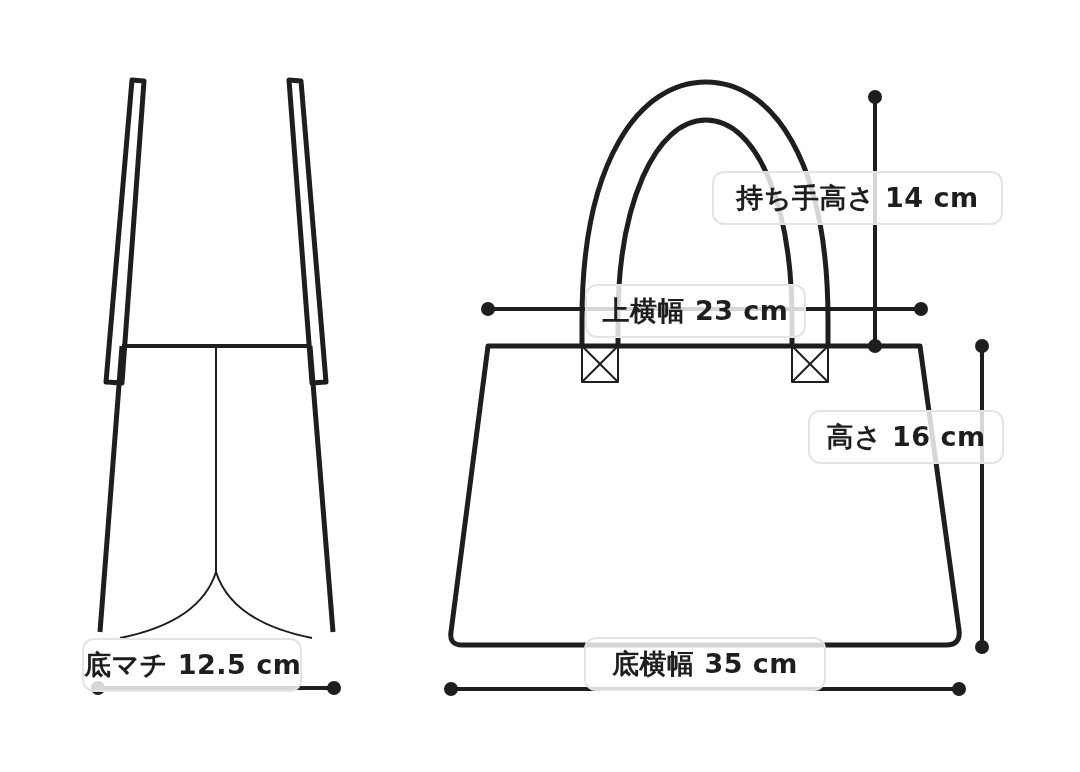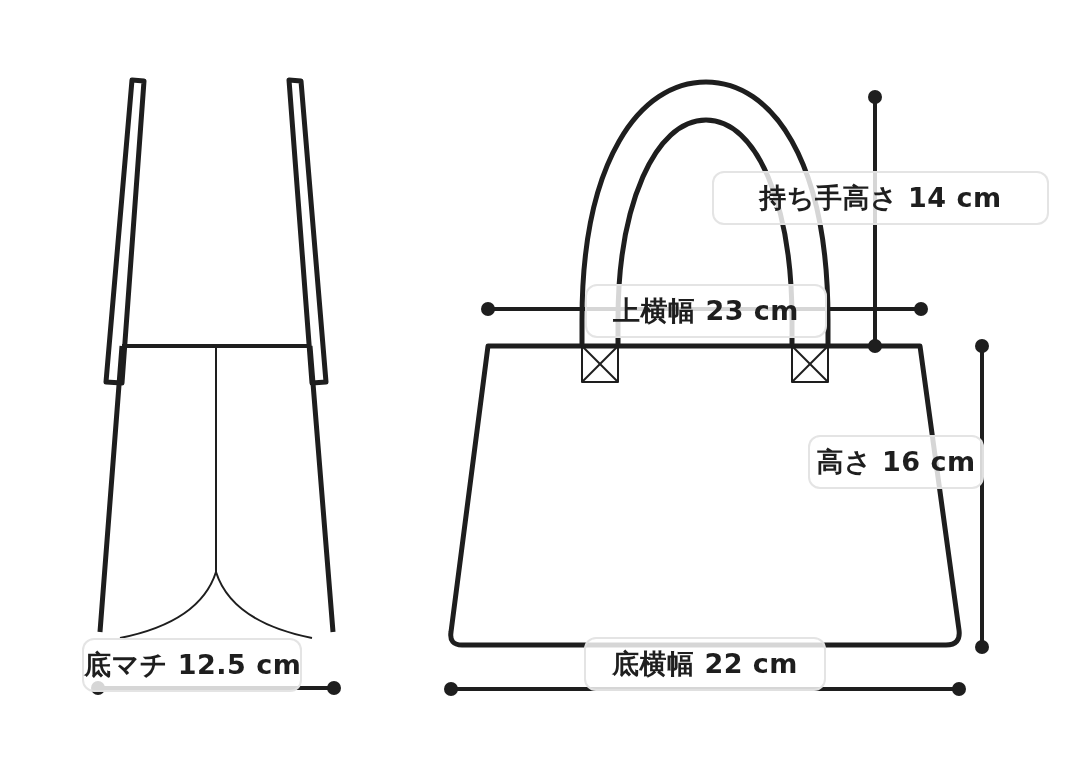--- a/index.html
+++ b/index.html
@@ -78,19 +78,19 @@
     <circle cx="921" cy="309" r="7"></circle>
     <circle cx="982" cy="346" r="7"></circle>
     <circle cx="982" cy="647" r="7"></circle>
     <circle cx="451" cy="689" r="7"></circle>
     <circle cx="959" cy="689" r="7"></circle>
   </g>
 </svg>
 
 <div class="label" style="left:82px; top:638px; width:220px;">底マチ 12.5 cm</div>
 
-<div class="label" style="left:712px; top:171px; width:337px;">持ち手高さ 14 cm</div>
+<div class="label" style="left:712px; top:171px; width:291px;">持ち手高さ 14 cm</div>
 
-<div class="label" style="left:585px; top:284px; width:242px;">上横幅 23 cm</div>
+<div class="label" style="left:585px; top:284px; width:221px;">上横幅 23 cm</div>
 
-<div class="label" style="left:808px; top:410px; width:176px;margin-top:25px;">高さ 16 cm</div>
+<div class="label" style="left:808px; top:410px; width:196px;">高さ 16 cm</div>
 
-<div class="label" style="left:584px; top:637px; width:242px;">底横幅 22 cm</div>
+<div class="label" style="left:584px; top:637px; width:242px;">底横幅 35 cm</div>
 
 </body></html>

